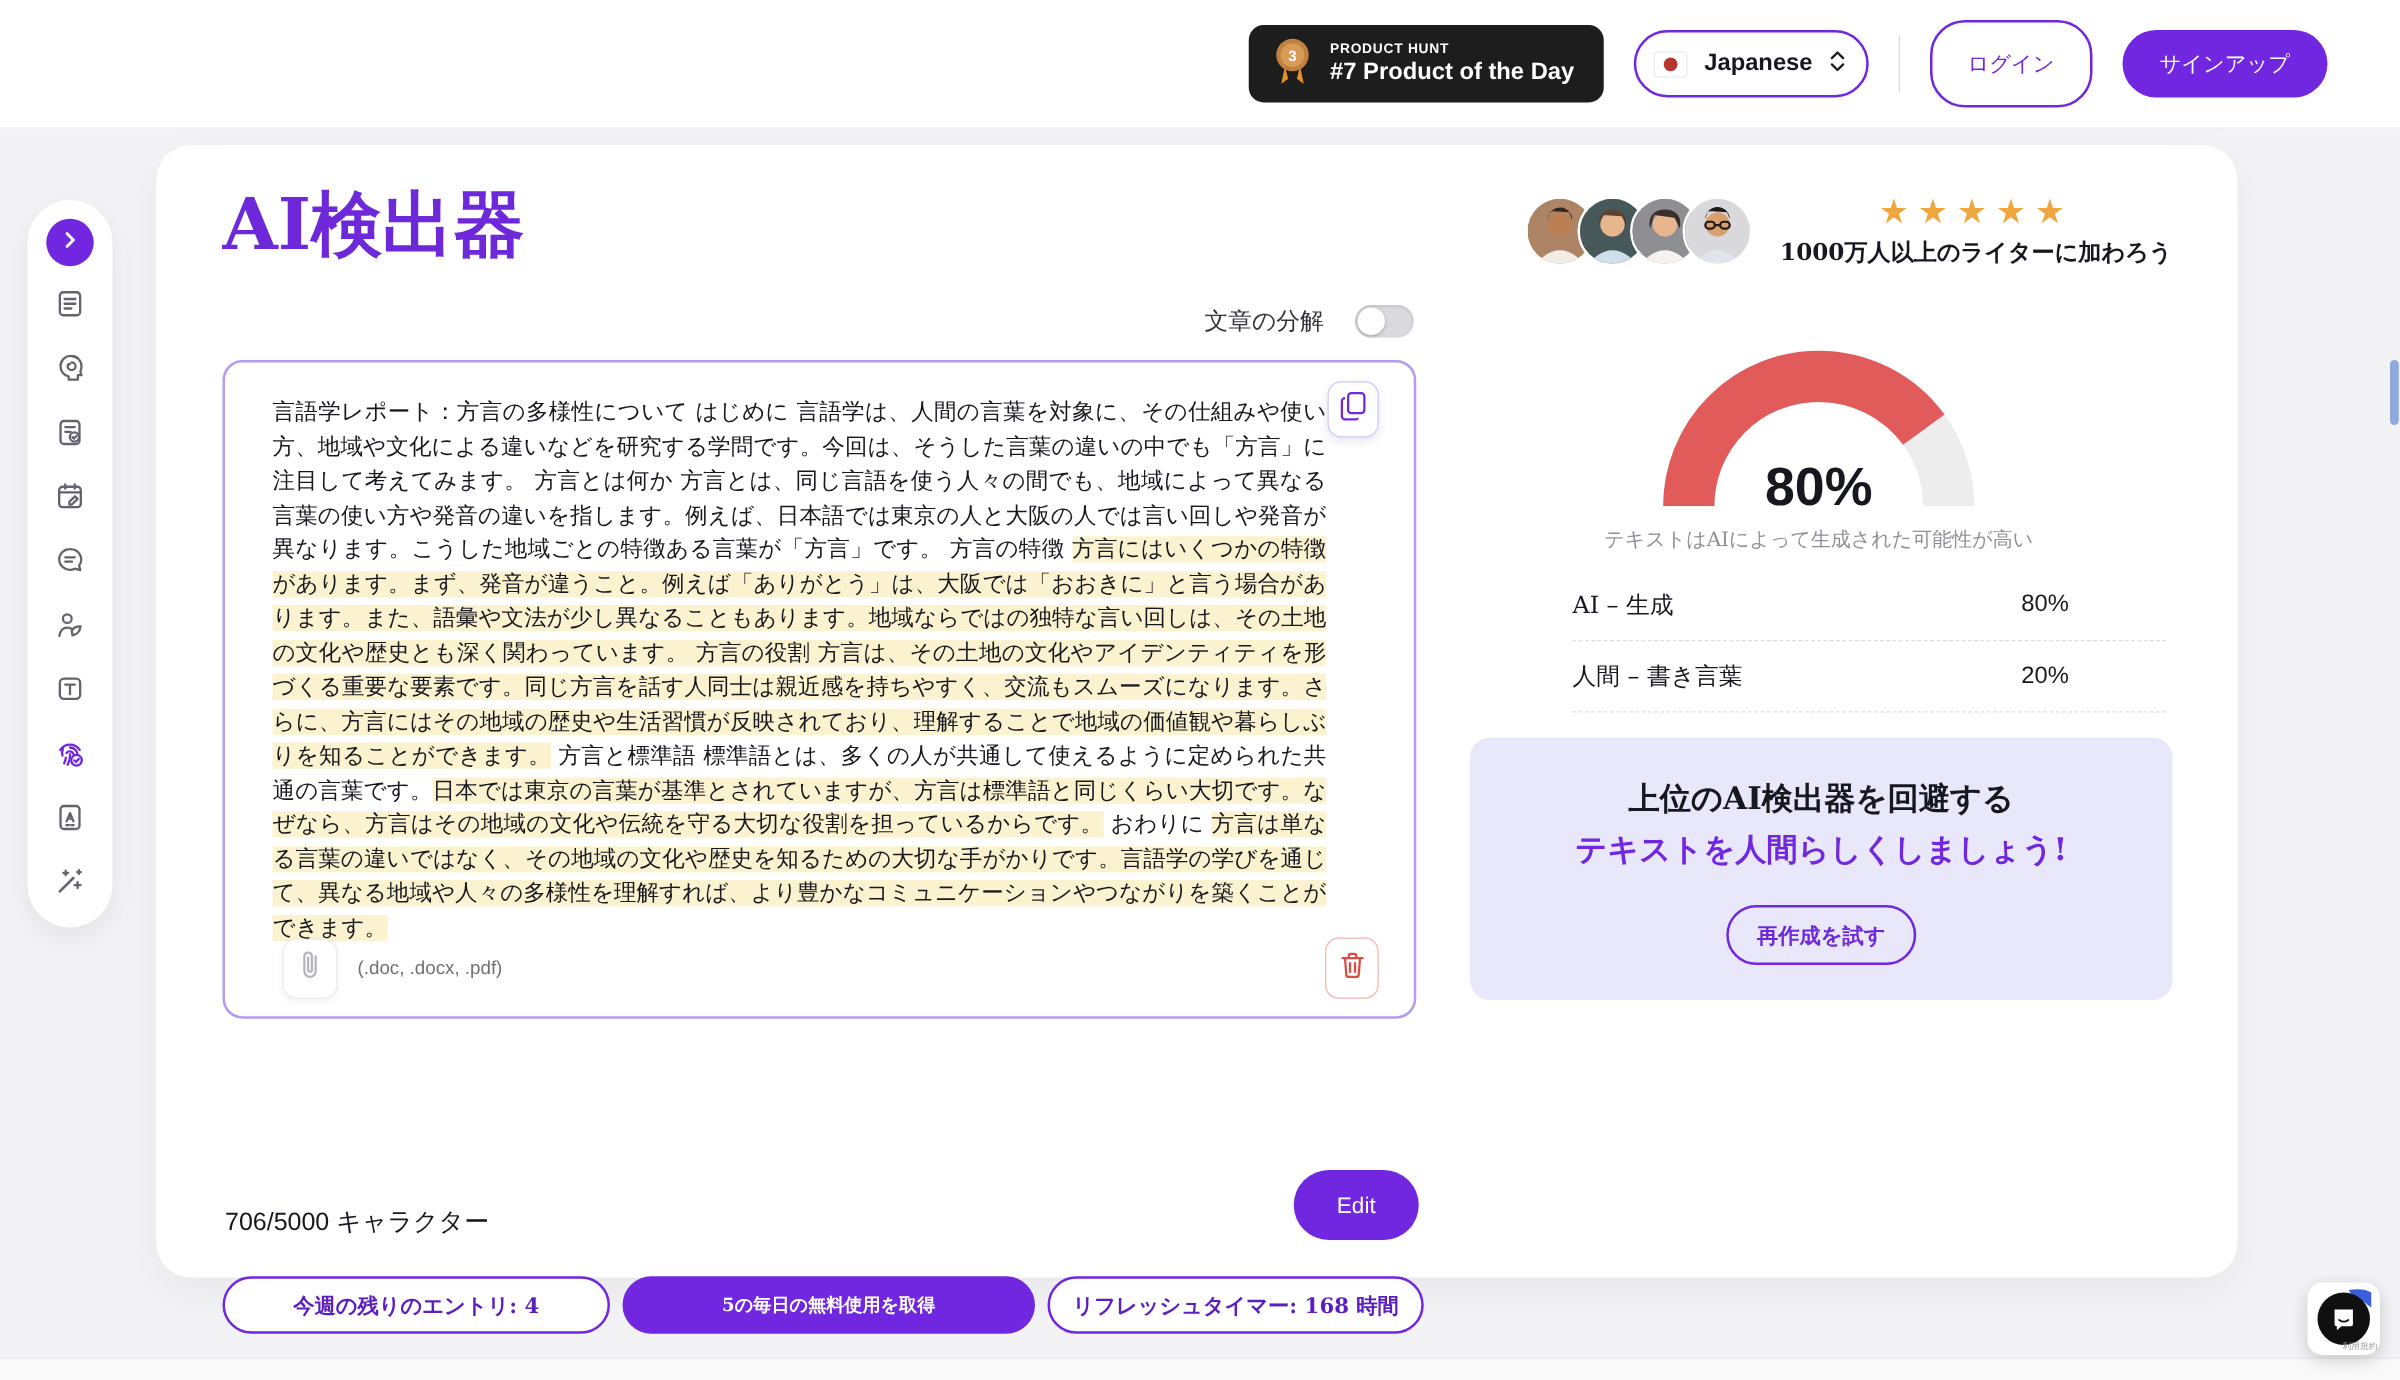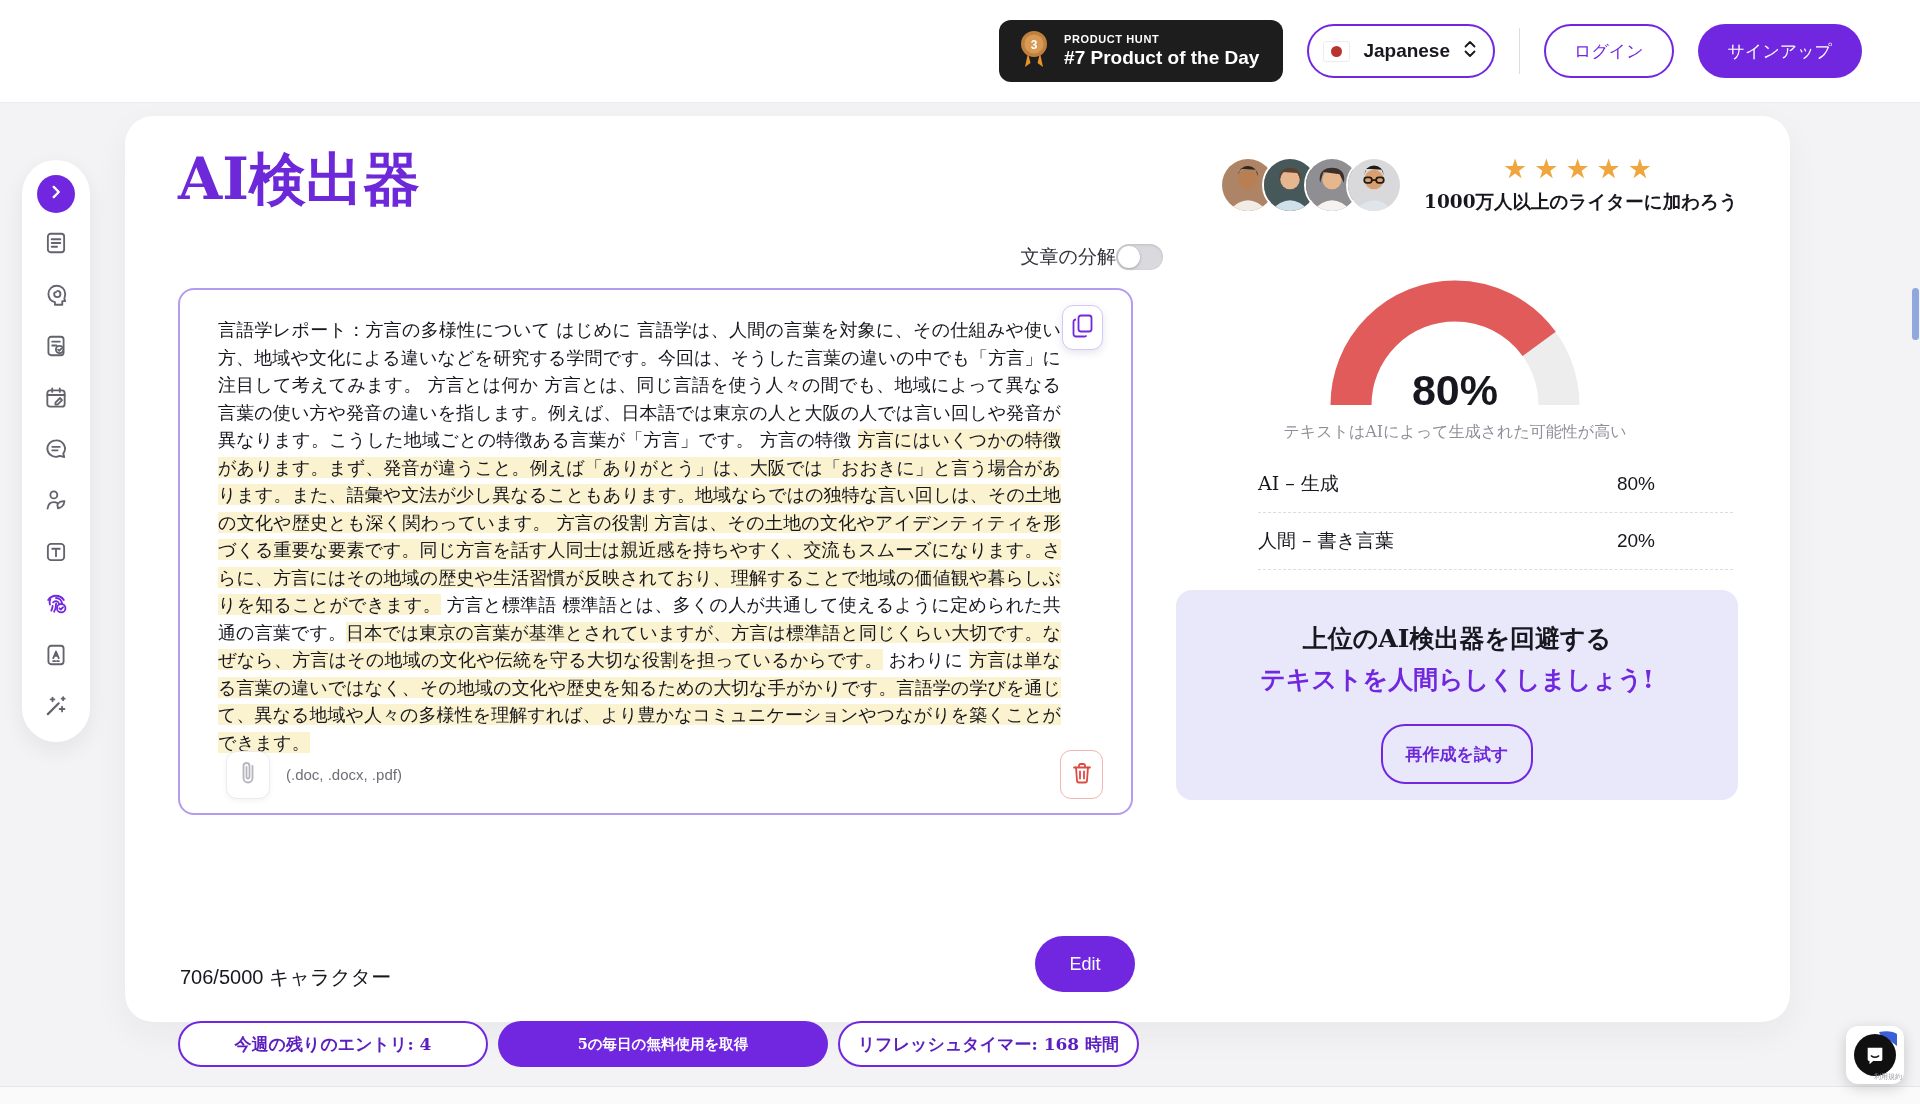--- a/index.html
+++ b/index.html
@@ -31,21 +31,21 @@
   .ph-text .ph-big { font-size:19px; font-weight:bold; margin-top:2px; }
   .lang-select {
     height:54px; border:2px solid #7127e0; border-radius:28px; background:#fff;
     display:flex; align-items:center; gap:13px; padding:0 16px 0 14px; cursor:pointer;
   }
   .flag { width:27px; height:21px; background:#fff; border:1px solid #ececf0; border-radius:3px; position:relative; }
   .flag::after { content:""; position:absolute; left:50%; top:50%; width:11px; height:11px; margin:-5.5px 0 0 -5.5px; border-radius:50%; background:#b8342e; }
   .lang-label { font-size:19px; font-weight:bold; color:#17171f; }
   .v-divider { width:1px; height:46px; background:#dcdce2; }
   .login-btn {
-    height:54px; padding:0 28px; border:2px solid #7127e0; border-radius:28px;
+    height:70px; padding:0 28px; border:2px solid #7127e0; border-radius:28px;
     background:#fff; color:#7127e0; font-size:17px; display:flex; align-items:center; cursor:pointer;
   }
   .signup-btn {
     height:54px; padding:0 30px; border:none; border-radius:28px;
     background:#7127e0; color:#fff; font-size:17px; display:flex; align-items:center; cursor:pointer;
   }
 
   
   .sidebar {
     position:absolute; left:22px; top:160px; width:68px; height:582px;
@@ -59,21 +59,21 @@
   .side-item.active-circle svg { stroke:#fff; stroke-width:2.6; }
   .side-item.accent svg { stroke:#7127e0; }
 
   
   .main-card {
     position:absolute; left:125px; top:116px; width:1665px; height:906px;
     background:#fff; border-radius:28px; box-shadow:0 12px 34px rgba(30,30,60,.05);
   }
   .page-title { position:absolute; left:53px; top:26px; font-size:57px; font-weight:bold; color:#6d28d9; }
 
-  .toggle-row { position:absolute; top:128px; right:627px; display:flex; align-items:center; gap:0; }
+  .toggle-row { position:absolute; top:128px; right:659px; display:flex; align-items:center; gap:25px; }
   .toggle-label { font-size:19px; color:#33333c; }
   .toggle { width:47px; height:26px; background:#d9d9de; border-radius:13px; position:relative; cursor:pointer; box-shadow:inset 0 1px 3px rgba(0,0,0,.12); }
   .toggle-knob { position:absolute; left:2px; top:2px; width:22px; height:22px; background:#fff; border-radius:50%; box-shadow:0 1px 3px rgba(0,0,0,.25); }
 
   .editor {
     position:absolute; left:53px; top:172px; width:955px; height:527px;
     border:2px solid #b49bf0; border-radius:16px; background:#fff;
   }
   .editor-text {
     position:absolute; left:38px; top:26px; width:843px;
@@ -129,21 +129,21 @@
   .result-value { font-size:19px; color:#17171f; }
 
   .cta-card {
     position:absolute; right:52px; top:474px; width:562px; height:210px;
     background:#e9e8fb; border-radius:16px; text-align:center; padding-top:32px;
   }
   .cta-line1 { font-size:25px; font-weight:bold; color:#17171f; }
   .cta-line2 { font-size:25px; font-weight:bold; color:#7127e0; margin-top:8px; }
   .cta-btn {
     margin-top:28px; display:inline-flex; align-items:center; justify-content:center;
-    width:152px; height:60px; border:2px solid #7127e0; border-radius:24px;
+    width:152px; height:48px; border:2px solid #7127e0; border-radius:24px;
     background:transparent; color:#6d28d9; font-size:17px; font-weight:bold; cursor:pointer;
   }
 
   
   .scroll-thumb { position:absolute; right:1px; top:288px; width:7px; height:52px; border-radius:4px; background:#8fa8dd; }
   .bottom-strip { position:absolute; left:0; right:0; bottom:0; height:18px; background:#fafafb; border-top:1px solid #e6e6ea; }
   .chat-widget {
     position:absolute; left:1846px; top:1026px; width:58px; height:58px;
     background:#fff; border-radius:12px; box-shadow:0 4px 14px rgba(0,0,0,.18);
     display:flex; align-items:center; justify-content:center; cursor:pointer;

